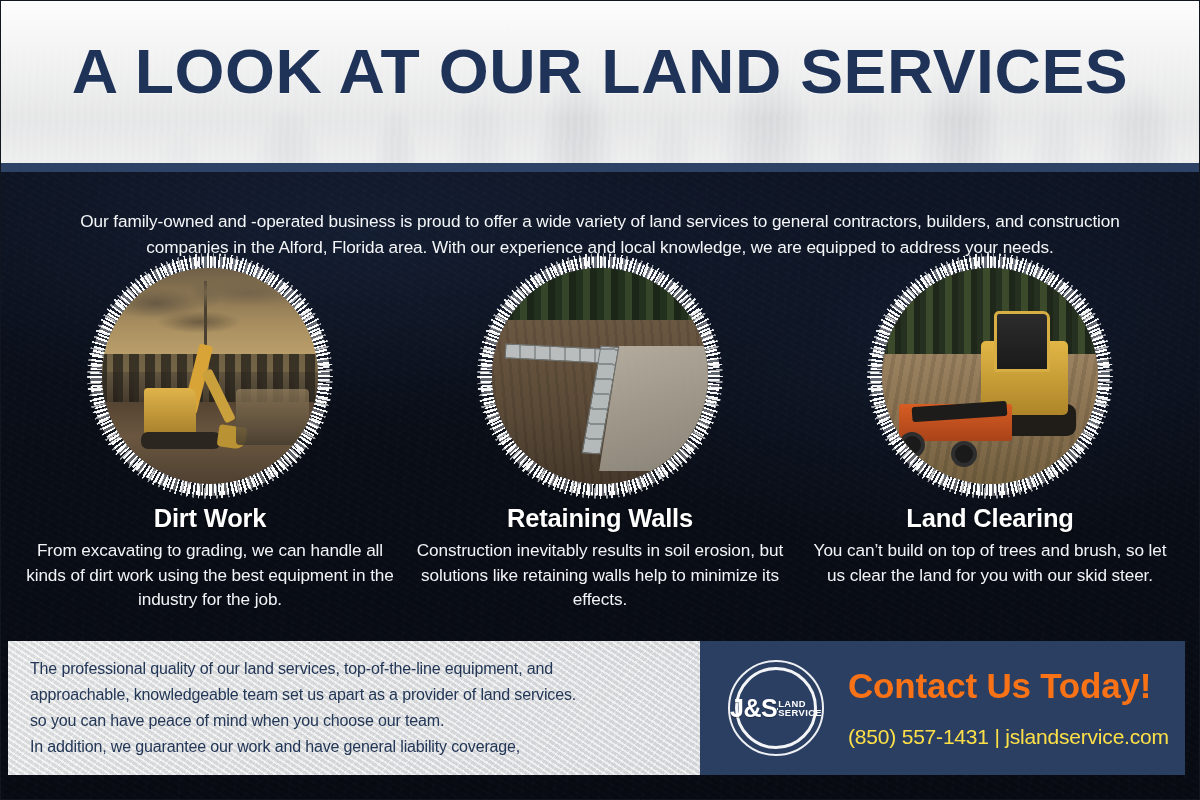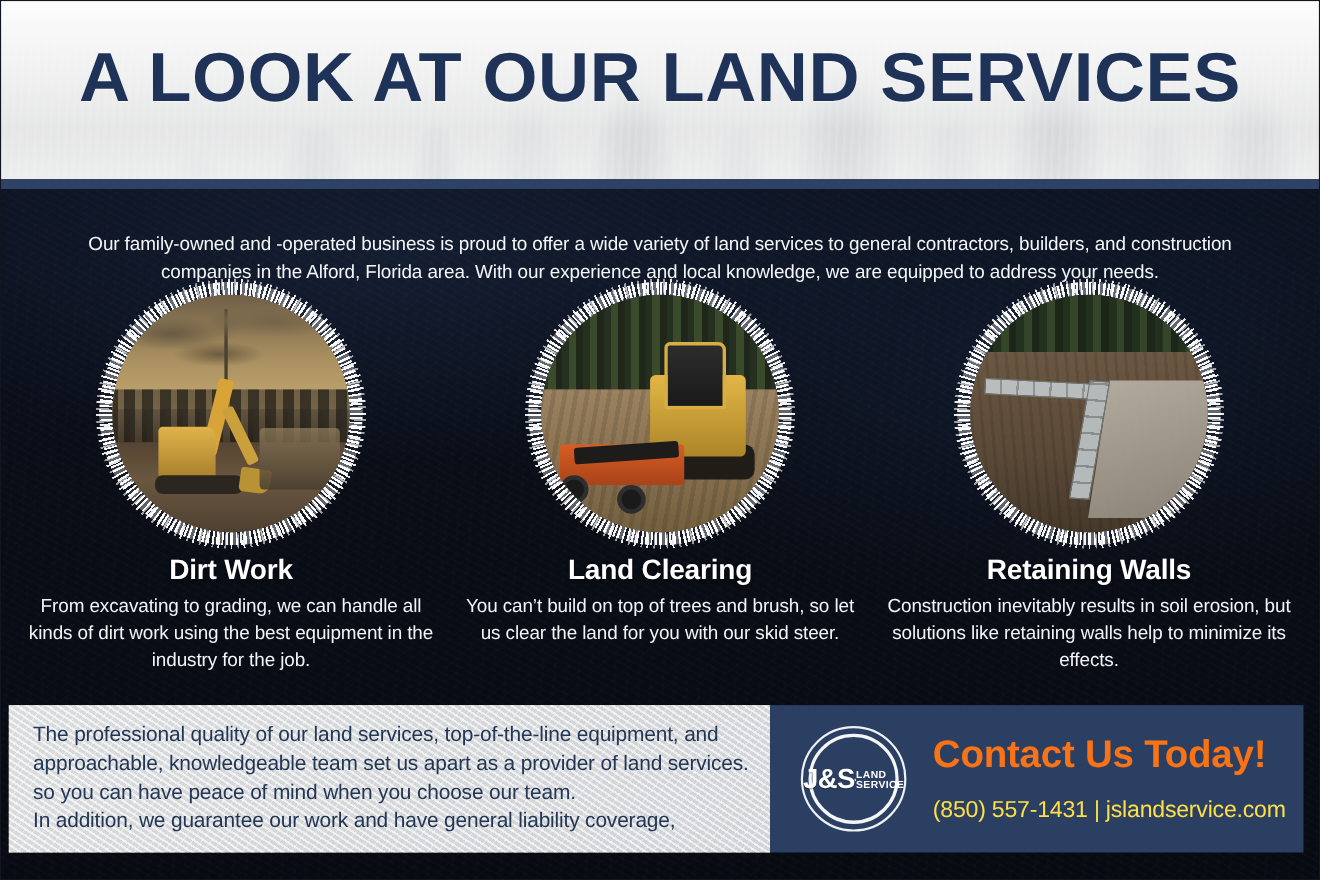--- a/index.html
+++ b/index.html
@@ -378,21 +378,21 @@
       repeating-linear-gradient(33deg, rgba(255,255,255,.55) 0 2px, rgba(196,198,200,.25) 2px 5px),
       repeating-linear-gradient(-52deg, rgba(255,255,255,.4) 0 1px, rgba(190,192,195,.2) 1px 7px),
       linear-gradient(140deg, #e9eaeb 0%, #e2e3e5 45%, #dcdde0 100%);
     display: flex;
     align-items: center;
     z-index: 3;
   }
   .footer-left-text {
     padding-left: 22px;
     color: #223656;
-    font-size: 19px;
+    font-size: 16px;
     line-height: 26px;
     letter-spacing: -0.15px;
   }
   .footer-right {
     position: absolute;
     left: 700px; top: 641px;
     width: 485px;
     height: 134px;
     background: #2b3f63;
     display: flex;
@@ -508,50 +508,50 @@
             </div>
             <div class="machine2"></div>
           </div>
         </div>
         <div class="card-title">Dirt Work</div>
         <div class="card-desc">From excavating to grading, we can handle all kinds of dirt work using the best equipment in the industry for the job.</div>
       </div>
 
       <div class="card">
         <div class="photo-ring">
+          <div class="photo photo-wall">
+            <div class="trees3"></div>
+            <div class="soil"></div>
+            <div class="pad"></div>
+            <div class="wall-a"></div>
+            <div class="wall-b"></div>
+          </div>
+        </div>
+        <div class="card-title">Retaining Walls</div>
+        <div class="card-desc">Construction inevitably results in soil erosion, but solutions like retaining walls help to minimize its effects.</div>
+      </div>
+
+      <div class="card">
+        <div class="photo-ring">
           <div class="photo photo-clear">
             <div class="pines"></div>
             <div class="ground"></div>
             <div class="skid-track"></div>
             <div class="skid-body"></div>
             <div class="skid-cab"></div>
             <div class="attach"></div>
             <div class="attach-bar"></div>
             <div class="wheel w1"></div>
             <div class="wheel w2"></div>
           </div>
         </div>
         <div class="card-title">Land Clearing</div>
         <div class="card-desc">You can’t build on top of trees and brush, so let us clear the land for you with our skid steer.</div>
       </div>
 
-      <div class="card">
-        <div class="photo-ring">
-          <div class="photo photo-wall">
-            <div class="trees3"></div>
-            <div class="soil"></div>
-            <div class="pad"></div>
-            <div class="wall-a"></div>
-            <div class="wall-b"></div>
-          </div>
-        </div>
-        <div class="card-title">Retaining Walls</div>
-        <div class="card-desc">Construction inevitably results in soil erosion, but solutions like retaining walls help to minimize its effects.</div>
-      </div>
-
     </div>
   </div>
 
   <div class="footer-left">
     <div class="footer-left-text">
       <div>The professional quality of our land services, top-of-the-line equipment, and</div>
       <div>approachable, knowledgeable team set us apart as a provider of land services.</div>
       <div>so you can have peace of mind when you choose our team.</div>
       <div>In addition, we guarantee our work and have general liability coverage,</div>
     </div>

